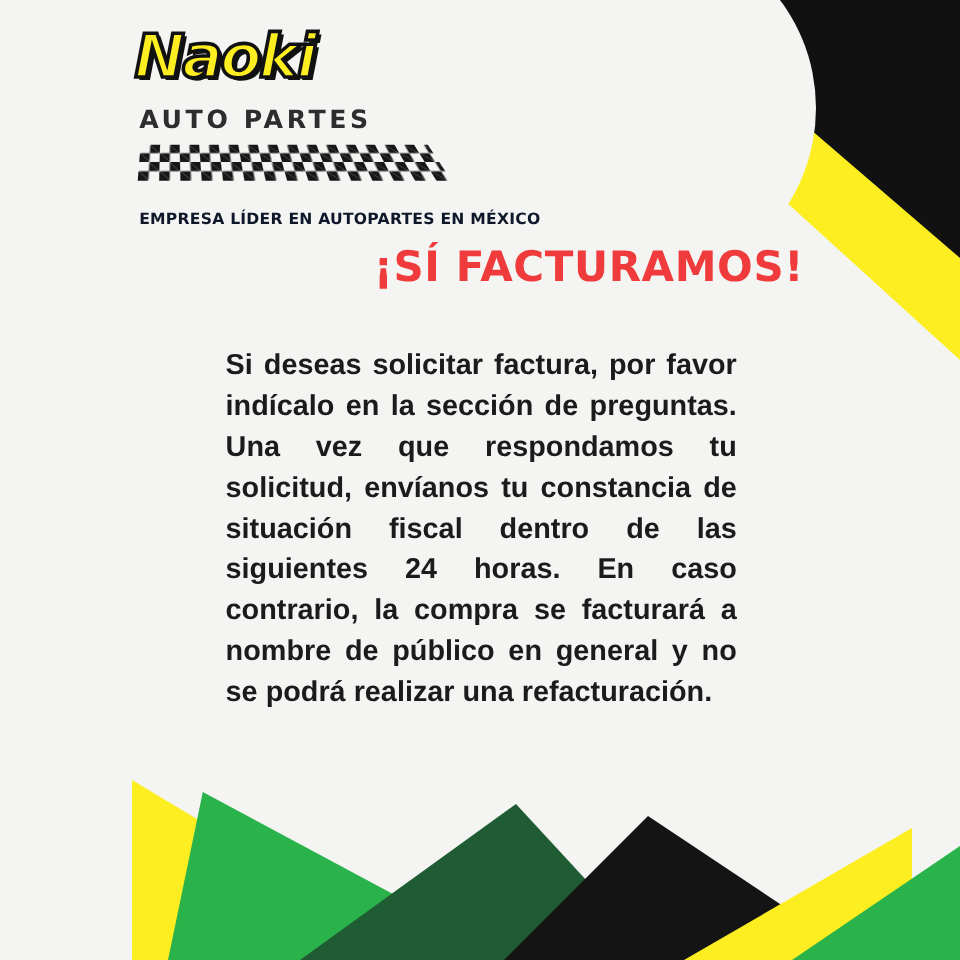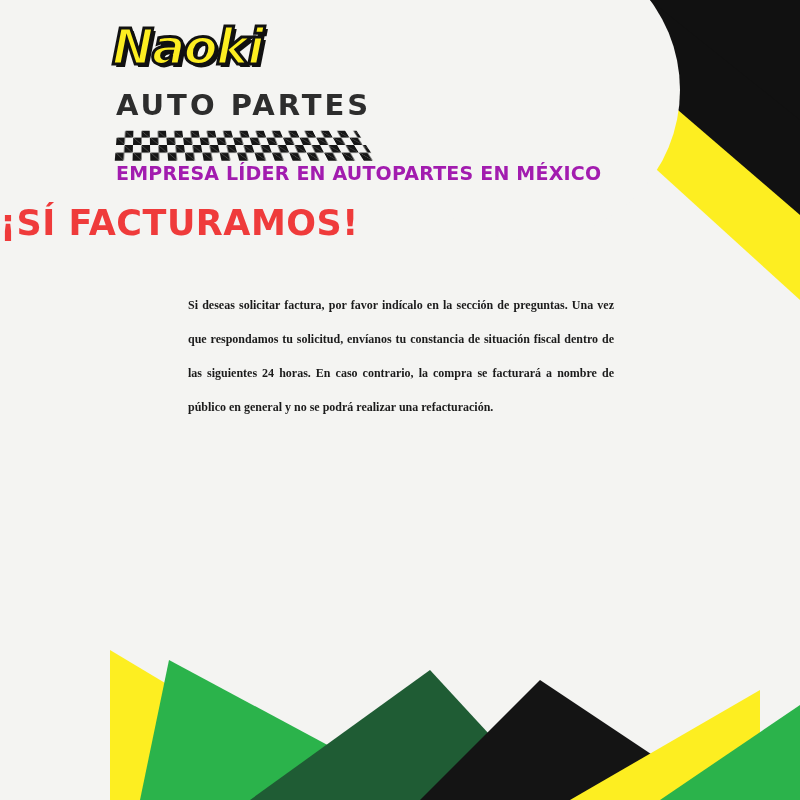--- a/index.html
+++ b/index.html
@@ -138,72 +138,72 @@
     line-height: 78px;
     color: #fdee21;
     -webkit-text-stroke: 3px #111111;
     text-shadow: 3px 3px 0 #111111;
     letter-spacing: -2px;
     margin: 0;
   }
   .logo-sub {
     font-family: "DejaVu Sans", sans-serif;
     font-weight: bold;
-    font-size: 29px;
+    font-size: 21px;
     letter-spacing: 3px;
     color: #2d2d2d;
     margin: 2px 0 0 4px;
   }
   .checker {
     margin-top: 6px;
     margin-left: 4px;
     width: 250px;
     height: 34px;
     background-image:
       linear-gradient(45deg, #161616 25%, transparent 25%, transparent 75%, #161616 75%),
       linear-gradient(45deg, #161616 25%, transparent 25%, transparent 75%, #161616 75%);
     background-size: 17px 17px;
     background-position: 0 0, 8.5px 8.5px;
     background-color: #f4f4f2;
     transform: perspective(180px) rotateX(28deg) skewX(-4deg);
     transform-origin: left center;
   }
   .tagline {
-    margin-top: 0;
+    margin-top: 24px;
     margin-left: 4px;
     font-family: "DejaVu Sans", sans-serif;
     font-weight: bold;
-    font-size: 19px;
-    color: #a21caf;
+    font-size: 13px;
+    color: #0f172a;
     letter-spacing: 0.2px;
     white-space: nowrap;
   }
 
   
   .headline {
     position: absolute;
     top: 203px;
     left: 0;
     width: 670px;
-    text-align: left;
+    text-align: right;
     font-family: "DejaVu Sans", sans-serif;
     font-weight: bold;
     font-size: 35px;
     letter-spacing: 0.5px;
     color: #ef3b3b;
   }
 
   .body-text {
     position: absolute;
     top: 288px;
     left: 188px;
     width: 426px;
-    font-family: Liberation Serif, serif;
-    font-weight: bold;
-    font-size: 12px;
+    font-family: Liberation Sans, sans-serif;
+    font-weight: bold;
+    font-size: 24px;
     line-height: 34px;
     color: #1b1b1b;
     text-align: justify;
     text-justify: inter-word;
   }
 </style>
 </head>
 <body>
 
 <div id="poster">

